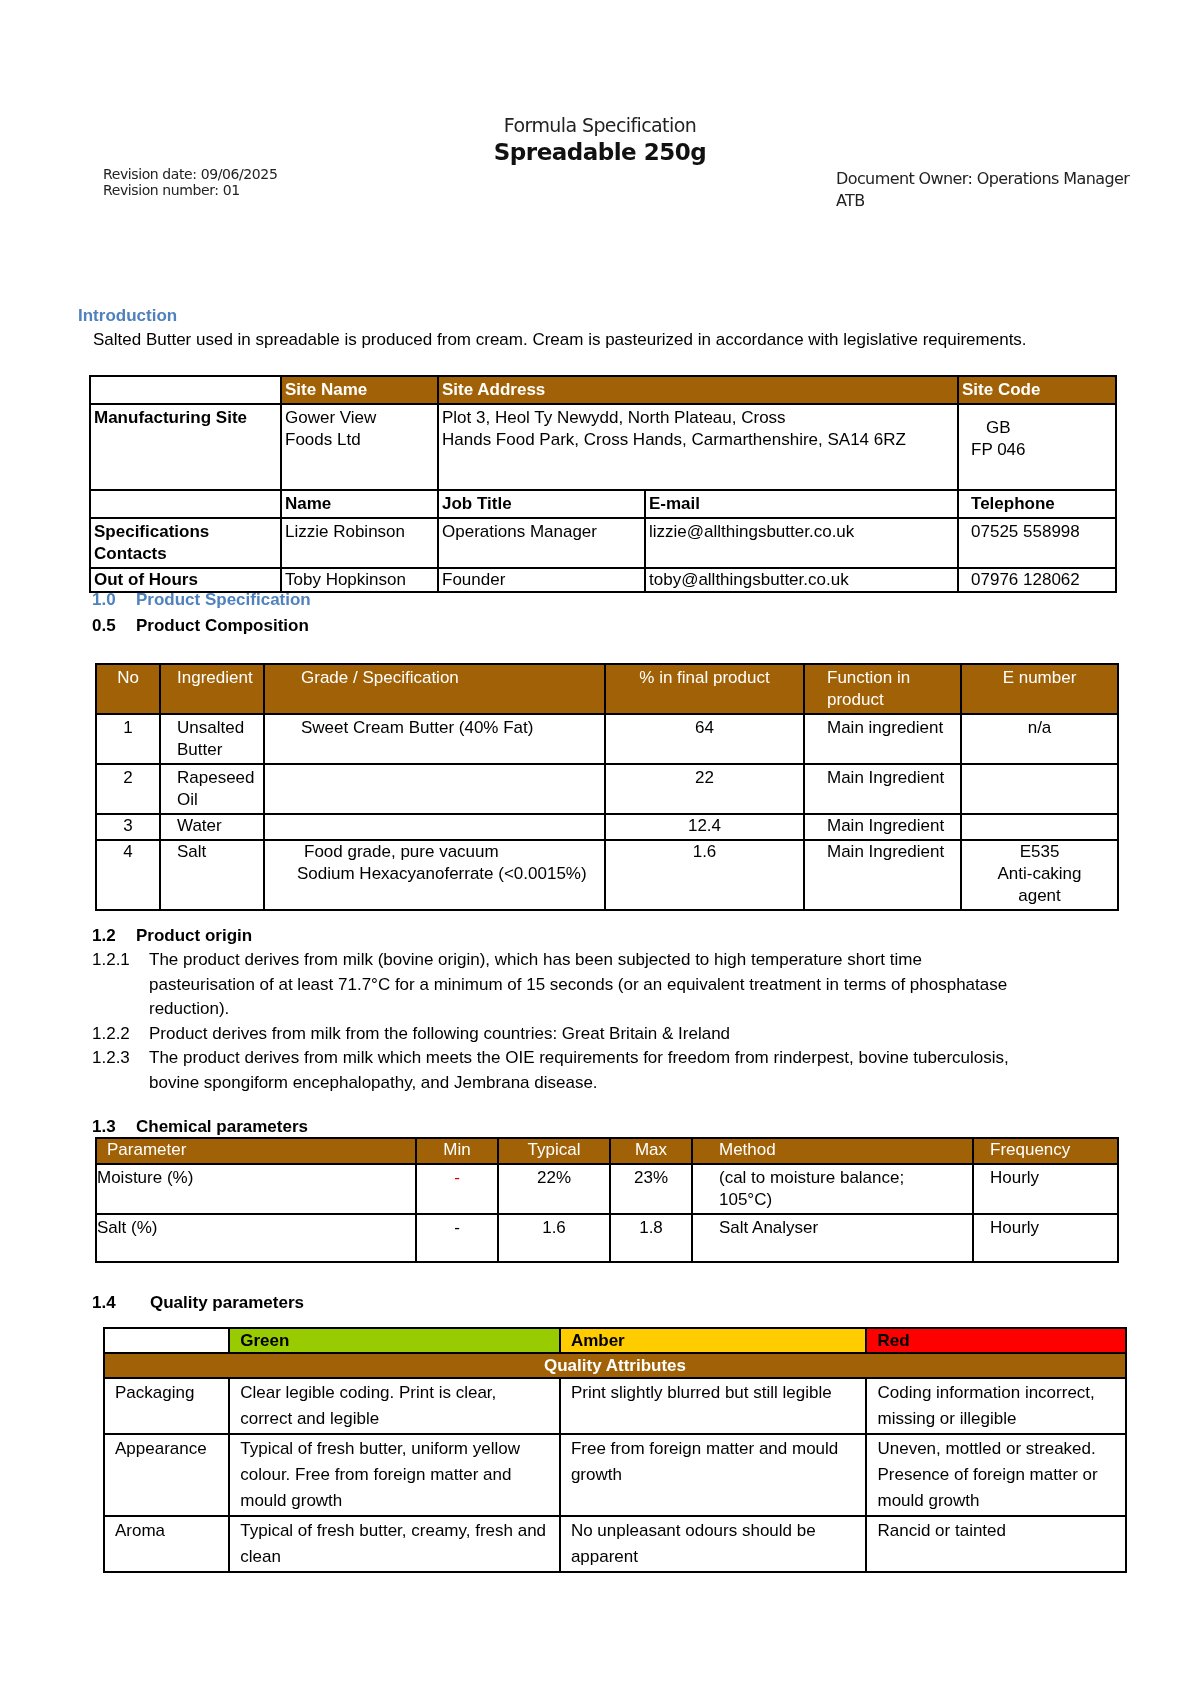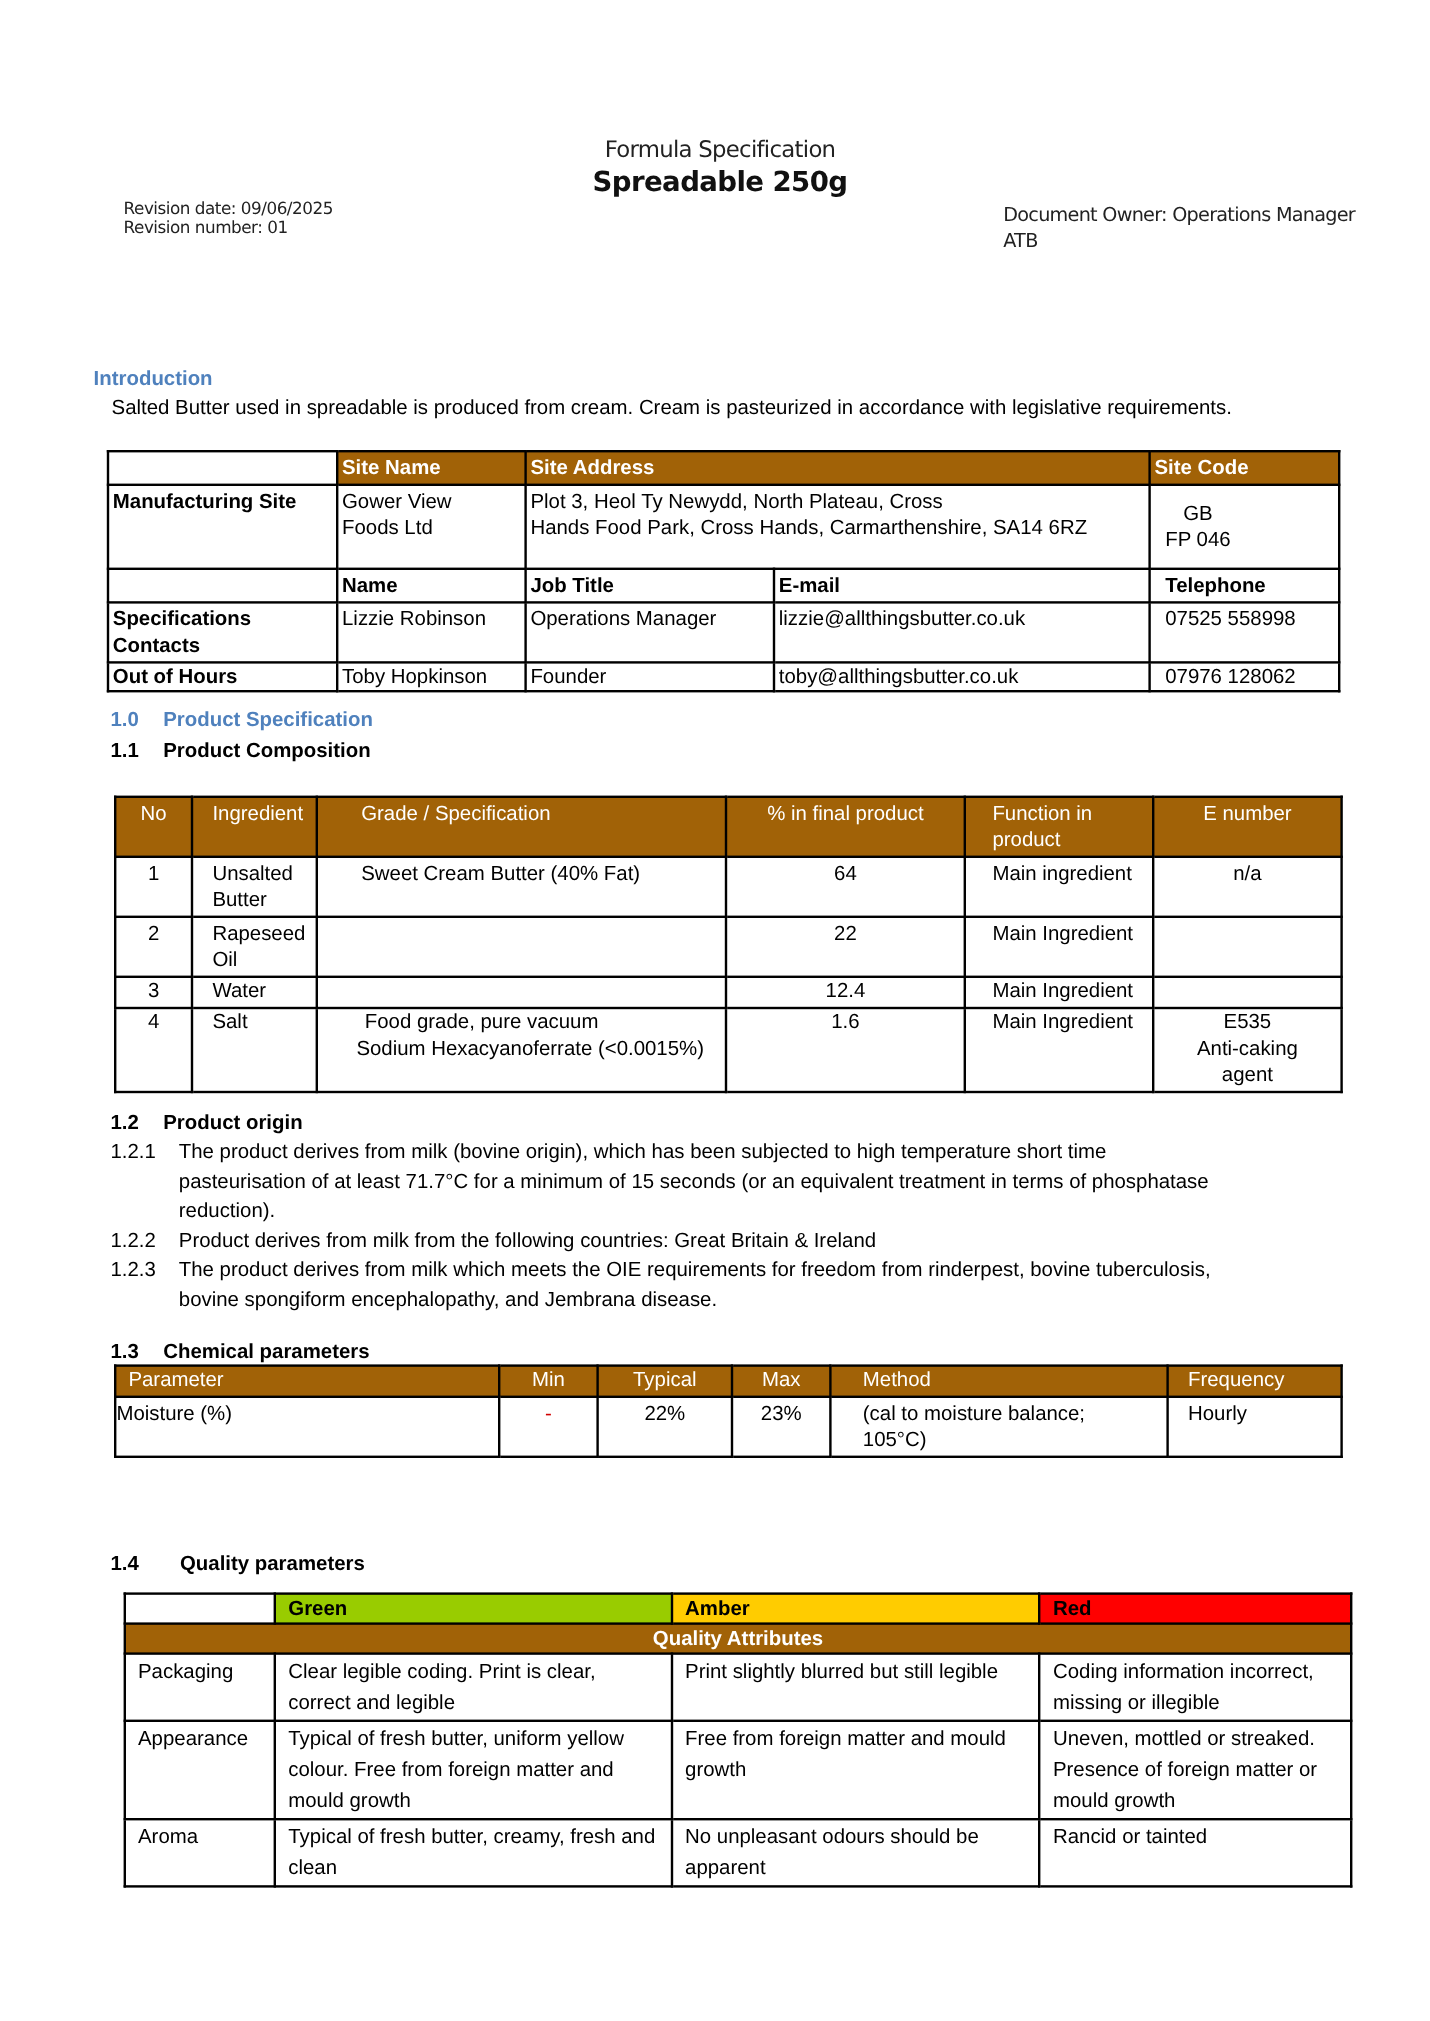--- a/index.html
+++ b/index.html
@@ -46,21 +46,21 @@
       <col style="width:313px">
       <col style="width:158px">
     </colgroup>
   <tbody>
       <tr style="height:26px;">
     <td></td>
     <td class="gh b">Site Name</td>
     <td class="gh b" colspan="2">Site Address</td>
     <td class="gh b">Site Code</td>
   </tr>
-  <tr style="height:70px;">
+  <tr style="height:86px;">
     <td class="b">Manufacturing Site</td>
     <td>
           <div>Gower View</div>
           <div>Foods Ltd</div>
         </td>
     <td colspan="2">
           <div>Plot 3, Heol Ty Newydd, North Plateau, Cross</div>
           <div>Hands Food Park, Cross Hands, Carmarthenshire, SA14 6RZ</div>
         </td>
     <td style="padding-top:12px; padding-left:12px;">
@@ -89,21 +89,21 @@
     <td style="padding-top:0; padding-bottom:0;">toby@allthingsbutter.co.uk</td>
     <td style="padding-left:12px; padding-top:0; padding-bottom:0;">07976 128062</td>
   </tr>
 </tbody>
   </table>
 
 <div class="abs blue-head" style="left:92px; top:590px;">
   <span class="sec-num">1.0</span><span>Product Specification</span>
 </div>
 <div class="abs sec-head" style="left:92px; top:616px;">
-  <span class="sec-num">1.1</span><span>Product Composition</span>
+  <span class="sec-num">0.5</span><span>Product Composition</span>
 </div>
 
 <table style="left:95px; top:663px; width:1022px;">
   <colgroup>
       <col style="width:64px">
       <col style="width:104px">
       <col style="width:341px">
       <col style="width:199px">
       <col style="width:157px">
       <col style="width:157px">
@@ -189,20 +189,28 @@
     <td class="gh" style="padding-left:16px; padding-top:0; padding-bottom:0;">Frequency</td>
   </tr>
   <tr style="height:50px;">
     <td style="padding-left:0;">Moisture (%)</td>
     <td class="c red">-</td>
     <td class="c">22%</td>
     <td class="c">23%</td>
     <td style="padding-left:26px; padding-right:30px;">(cal to moisture balance; 105°C)</td>
     <td style="padding-left:16px;">Hourly</td>
   </tr>
+  <tr style="height:48px;">
+    <td style="padding-left:0;">Salt (%)</td>
+    <td class="c">-</td>
+    <td class="c">1.6</td>
+    <td class="c">1.8</td>
+    <td style="padding-left:26px;">Salt Analyser</td>
+    <td style="padding-left:16px;">Hourly</td>
+  </tr>
 </tbody>
   </table>
 
 <div class="abs sec-head" style="left:92px; top:1293px;">
   <span class="sec-num" style="width:58px;">1.4</span><span>Quality parameters</span>
 </div>
 <table class="qa" style="left:103px; top:1327px; width:1024px;">
   <colgroup>
       <col style="width:125px">
       <col style="width:330px">

